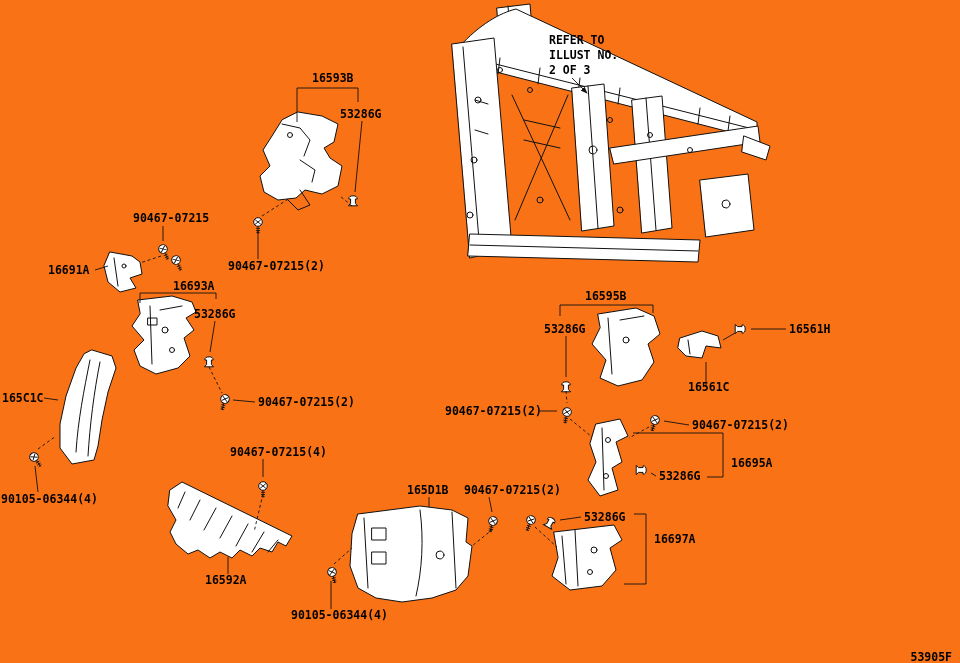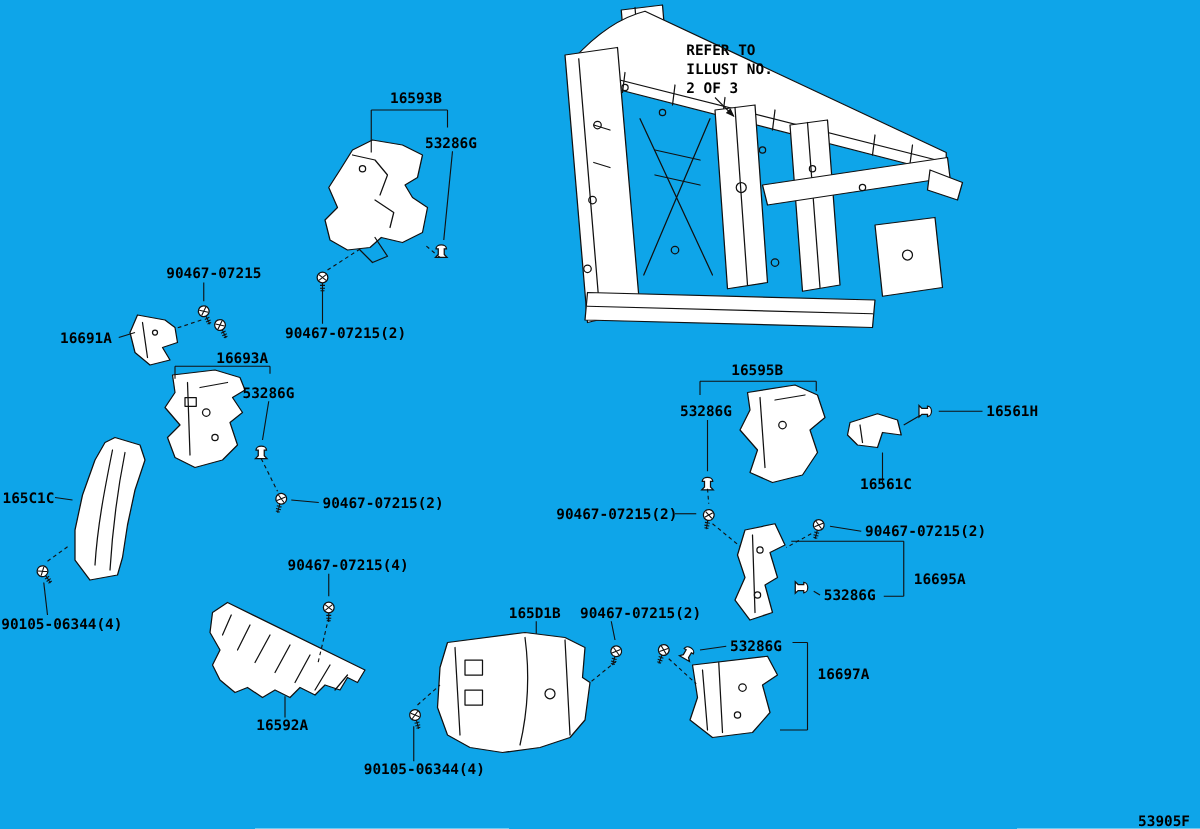--- a/index.html
+++ b/index.html
@@ -1,16 +1,16 @@
 <!DOCTYPE html>
 <html><head>
 <meta charset="utf-8">
 <style>
   html,body{margin:0;padding:0;background:#fff;}
-  .stage{position:relative;width:960px;height:663px;background:#0ea5e9;overflow:hidden;
+  .stage{position:relative;width:960px;height:663px;background:#f97316;overflow:hidden;
          font-family:"DejaVu Sans Mono",monospace;}
   svg{display:block;}
   .art path,.art circle,.art rect,.art line{stroke:#111;fill:none;stroke-width:1;
       stroke-linejoin:round;stroke-linecap:round;}
   .art .solid{fill:#fff;}
   .leader path,.leader line{stroke:#111;fill:none;stroke-width:0.9;}
   .leader .dash{stroke-dasharray:3 2.6;}
   .lbl{font:700 11.5px "DejaVu Sans Mono",monospace;fill:#000;}
 </style>
 </head>

